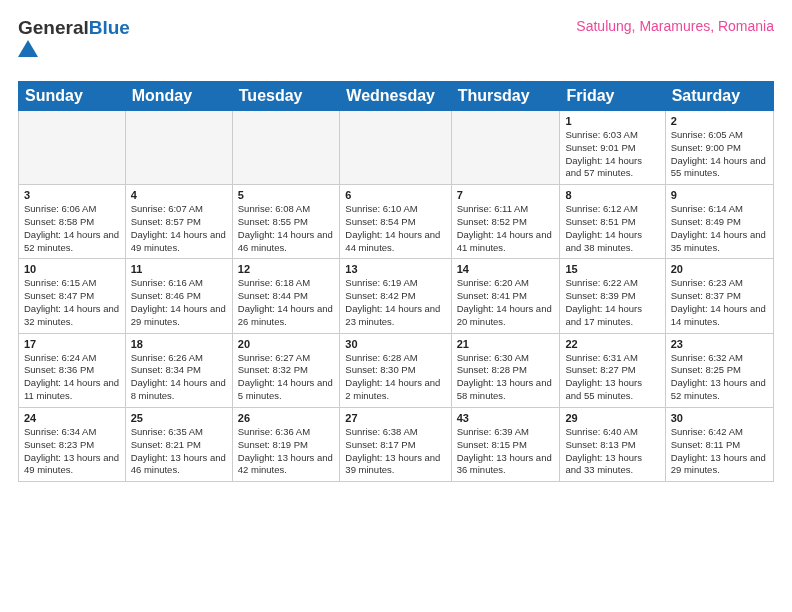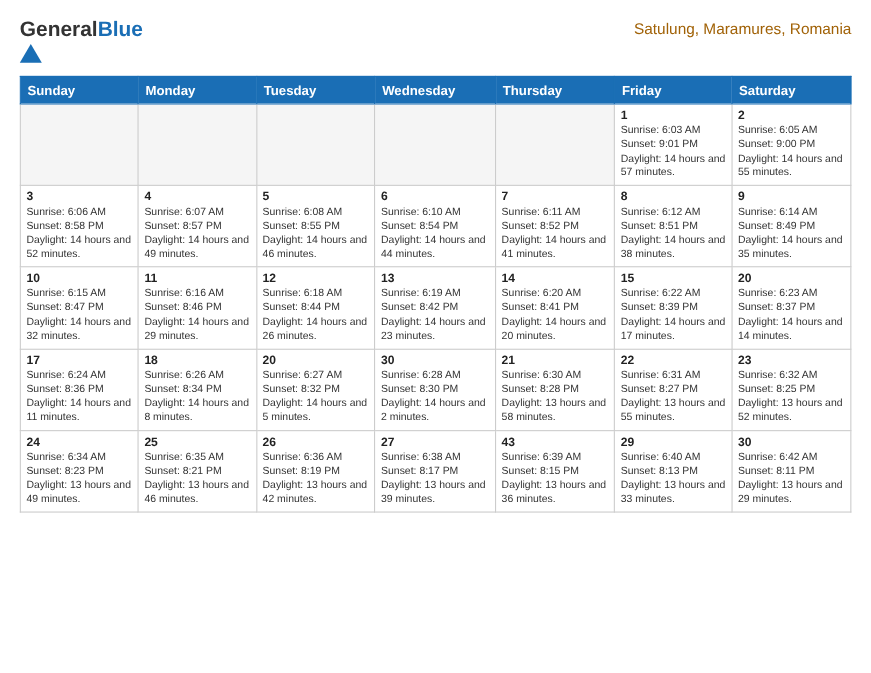--- a/index.html
+++ b/index.html
@@ -13,50 +13,50 @@
     .page {
       width: 792px;
       min-height: 612px;
       padding: 18px 18px 10px 18px;
       background: #fff;
     }
     .header {
       display: flex;
       justify-content: space-between;
       align-items: flex-start;
-      margin-bottom: 12px;
+      margin-bottom: 24px;
     }
     .logo {
       display: flex;
       align-items: center;
       gap: 4px;
     }
     .title-block {
       text-align: right;
     }
     .cal-title {
       font-size: 32px;
       font-weight: bold;
       color: #222;
     }
     .cal-subtitle {
       font-size: 14px;
-      color: #a16207;
+      color: #ec4899;
     }
     table {
       width: 100%;
       border-collapse: collapse;
       font-size: 10.5px;
     }
     thead tr th {
       background: #1a6eb5;
       color: #fff;
       text-align: left;
       padding: 5px 6px;
-      font-size: 12px;
+      font-size: 16px;
       font-weight: bold;
       border: 1px solid #1a6eb5;
     }
     tbody tr td {
       border: 1px solid #ccc;
       vertical-align: top;
       padding: 4px 5px;
       width: 113px;
       min-height: 70px;
       height: 70px;

